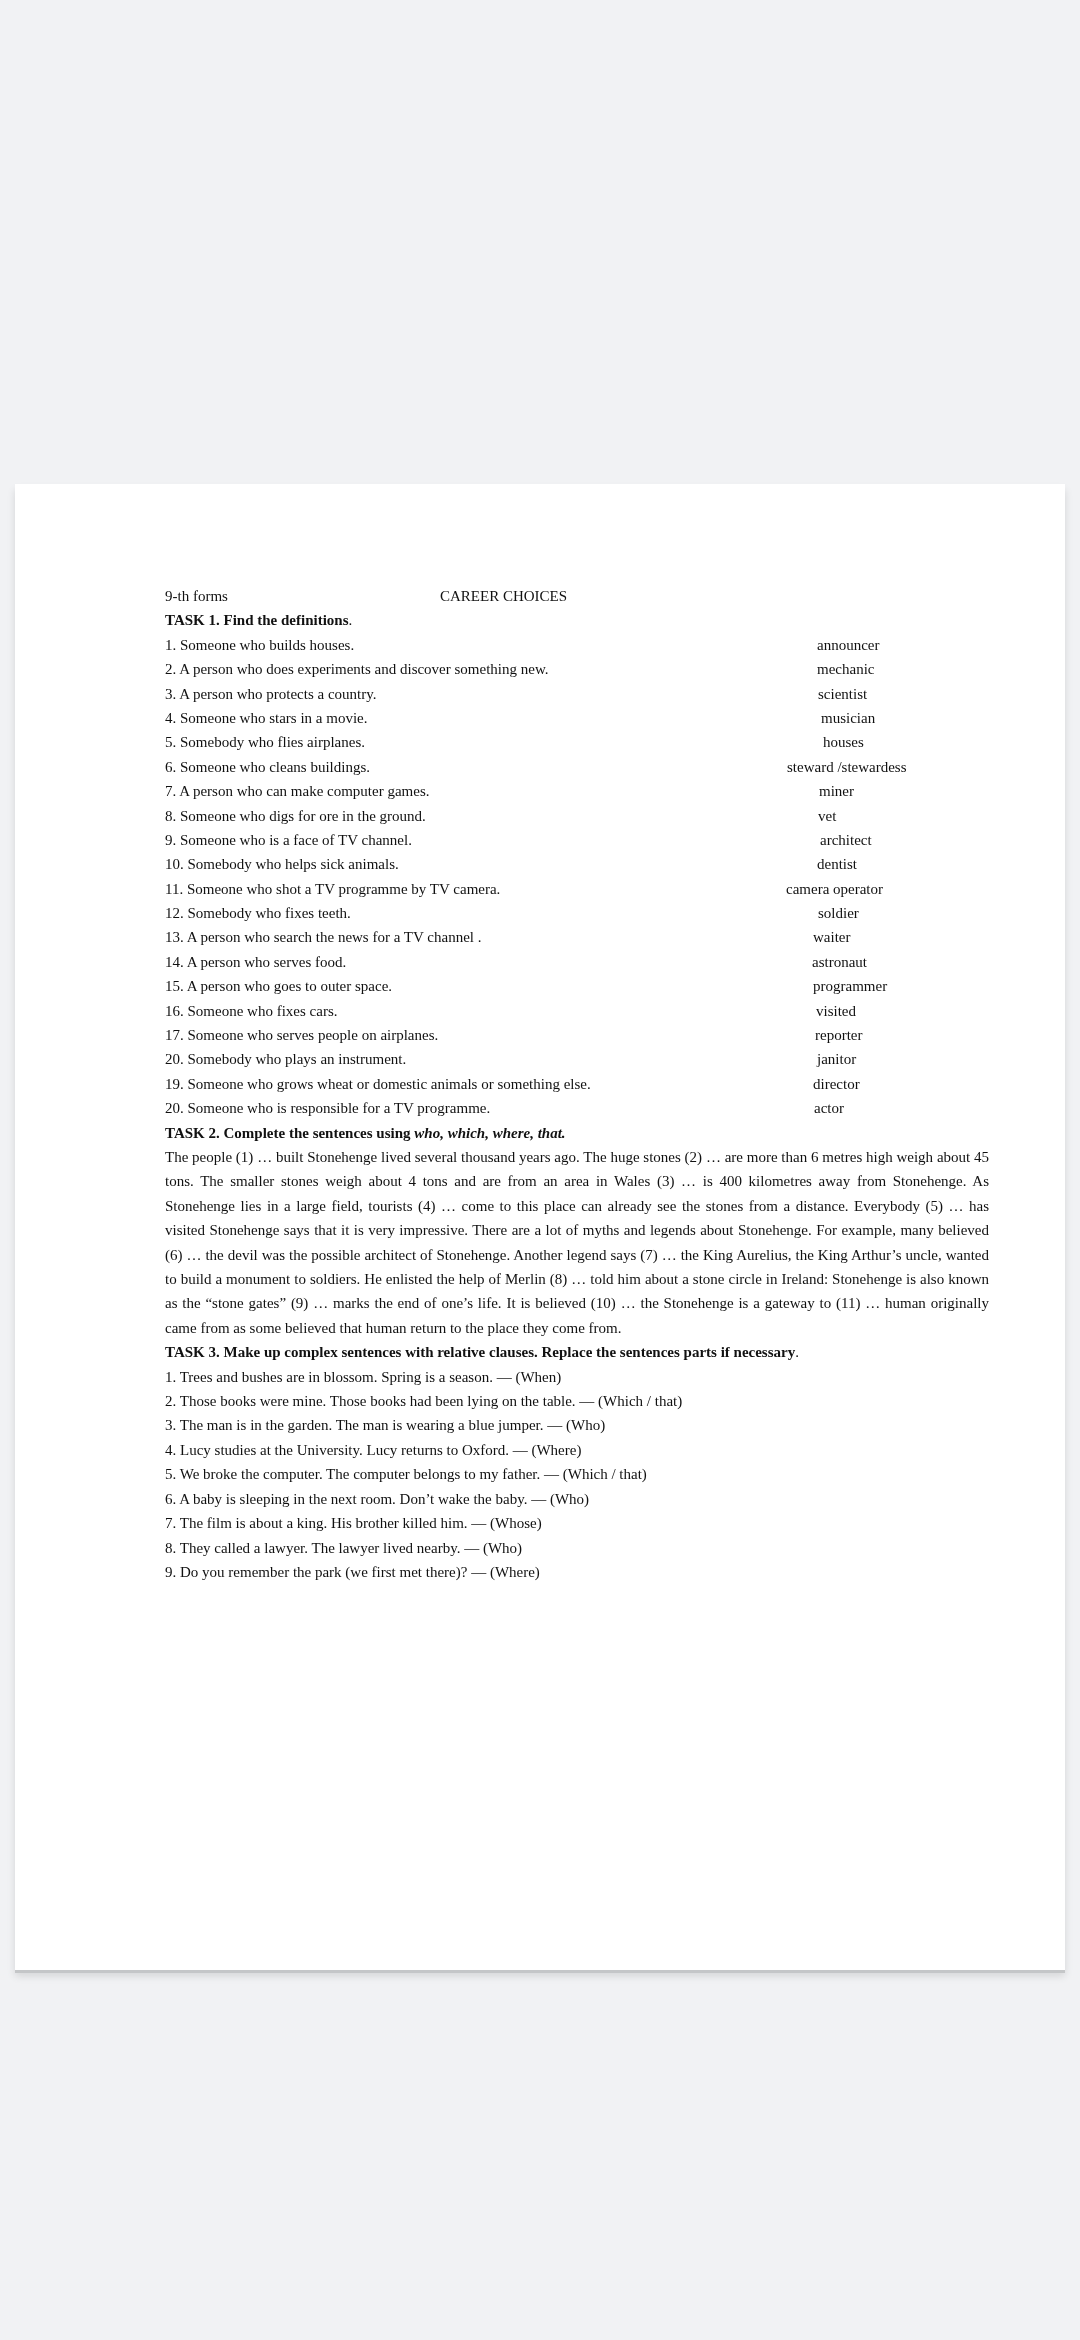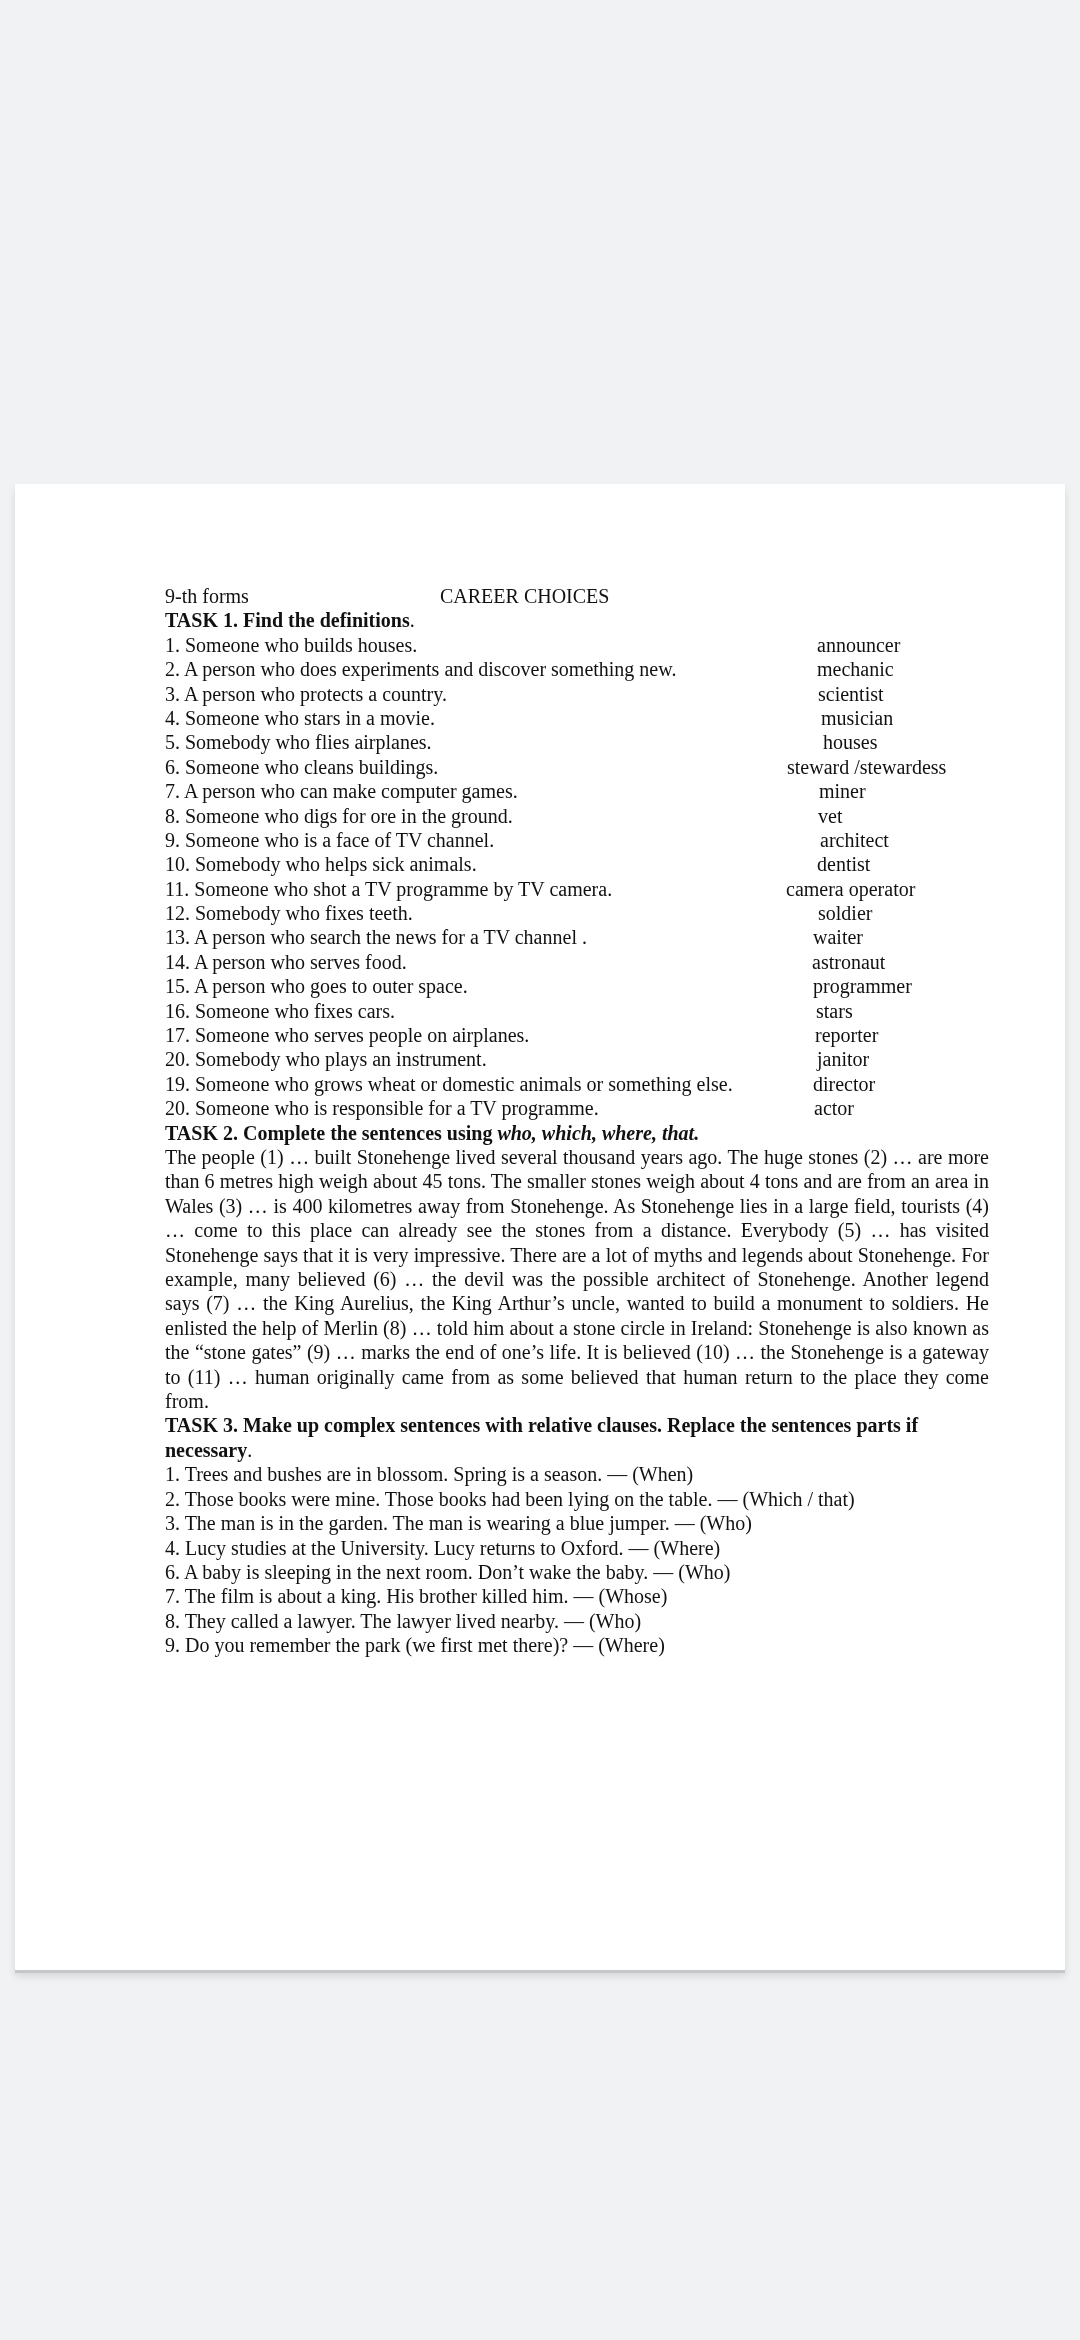--- a/index.html
+++ b/index.html
@@ -7,21 +7,21 @@
     width:1080px; height:2340px; background:#f1f2f4; position:relative; overflow:hidden;
     font-family:"Liberation Serif", "DejaVu Serif", serif; color:#111;
   }
   .page {
     position:absolute; left:15px; top:484px; width:1050px; height:1486px;
     background:#ffffff;
     box-shadow: 0 3px 0 #c4c6c8, 0 6px 8px rgba(0,0,0,0.12);
   }
   .content {
     position:absolute; left:150px; top:100px; width:824px;
-    font-size:20px; line-height:24.4px;
+    font-size:15px; line-height:24.4px;
   }
   .hdr { position:relative; height:24.4px; }
   .hdr .form { position:absolute; left:0; top:0; }
   .hdr .title { position:absolute; left:268px; top:0;margin-left:7px; }
   .task { font-weight:bold; }
   .row { position:relative; height:24.4px; white-space:nowrap; }
   .row .def { position:absolute; left:0; top:0; }
   .row .job { position:absolute; top:0; }
   .para { text-align:justify; text-align-last:left; }
   .item { white-space:nowrap; }
@@ -96,21 +96,21 @@
       <div class="row">
           <span class="def">14. A person who serves food.</span>
           <span class="job" style="left:647px">astronaut</span>
         </div>
       <div class="row">
           <span class="def">15. A person who goes to outer space.</span>
           <span class="job" style="left:648px">programmer</span>
         </div>
       <div class="row">
           <span class="def">16. Someone who fixes cars.</span>
-          <span class="job" style="left:651px">stars</span>
+          <span class="job" style="left:651px">visited</span>
         </div>
       <div class="row">
           <span class="def">17. Someone who serves people on airplanes.</span>
           <span class="job" style="left:650px">reporter</span>
         </div>
       <div class="row">
           <span class="def">20. Somebody who plays an instrument.</span>
           <span class="job" style="left:652px">janitor</span>
         </div>
       <div class="row">
@@ -127,20 +127,21 @@
 
     <div class="para">The people (1) … built Stonehenge lived several thousand years ago. The huge stones (2) … are more than 6 metres high weigh about 45 tons. The smaller stones weigh about 4 tons and are from an area in Wales (3) … is 400 kilometres away from Stonehenge. As Stonehenge lies in a large field, tourists (4) … come to this place can already see the stones from a distance. Everybody (5) … has visited Stonehenge says that it is very impressive. There are a lot of myths and legends about Stonehenge. For example, many believed (6) … the devil was the possible architect of Stonehenge. Another legend says (7) … the King Aurelius, the King Arthur’s uncle, wanted to build a monument to soldiers. He enlisted the help of Merlin (8) … told him about a stone circle in Ireland: Stonehenge is also known as the “stone gates” (9) … marks the end of one’s life. It is believed (10) … the Stonehenge is a gateway to (11) … human originally came from as some believed that human return to the place they come from.</div>
 
     <div class="task"><span>TASK 3. Make up complex sentences with relative clauses. Replace the sentences parts if necessary</span><span style="font-weight:normal">.</span></div>
 
     <div>
       <div class="item">1. Trees and bushes are in blossom. Spring is a season. — (When)</div>
       <div class="item">2. Those books were mine. Those books had been lying on the table. — (Which / that)</div>
       <div class="item">3. The man is in the garden. The man is wearing a blue jumper. — (Who)</div>
       <div class="item">4. Lucy studies at the University. Lucy returns to Oxford. — (Where)</div>
+      <div class="item">5. We broke the computer. The computer belongs to my father. — (Which / that)</div>
       <div class="item">6. A baby is sleeping in the next room. Don’t wake the baby. — (Who)</div>
       <div class="item">7. The film is about a king. His brother killed him. — (Whose)</div>
       <div class="item">8. They called a lawyer. The lawyer lived nearby. — (Who)</div>
       <div class="item">9. Do you remember the park (we first met there)? — (Where)</div>
     </div>
 
   </div>
 </div>
 
 </body></html>

